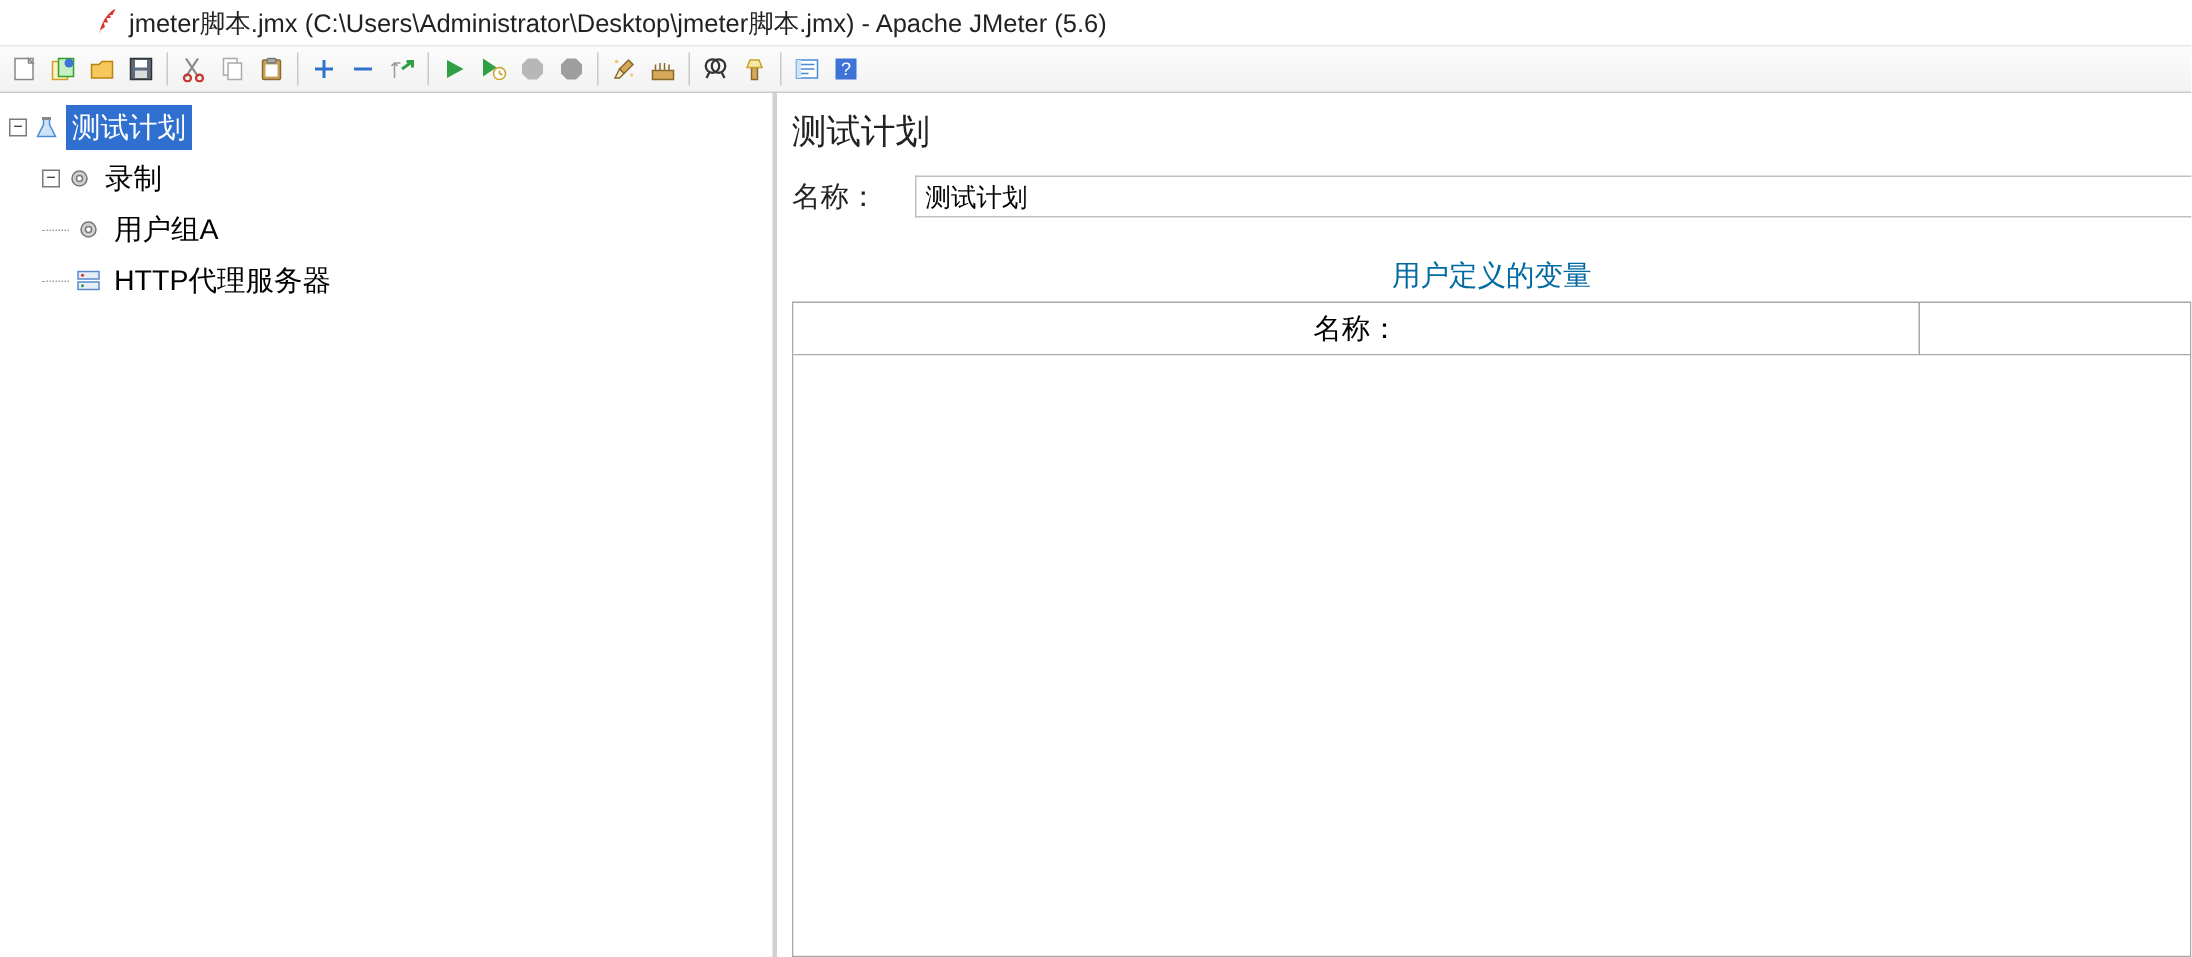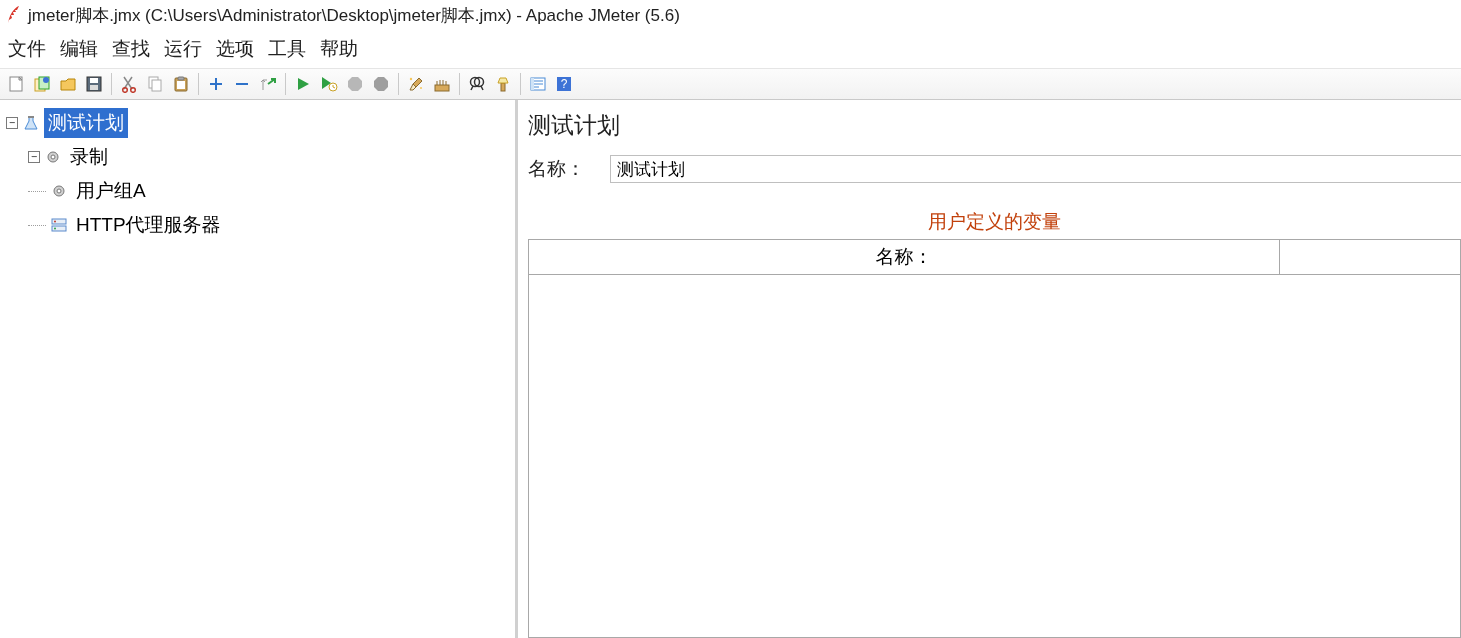--- a/index.html
+++ b/index.html
@@ -8,22 +8,23 @@
   font-size: 13px;
   background: #fff;
   color: #000;
   overflow: hidden;
 }
 .window { width: 1461px; height: 638px; display: flex; flex-direction: column; }
 .titlebar {
   height: 30px;
   display: flex;
   align-items: center;
-  padding: 0 6px;
+  padding: 0 24px;
   gap: 8px;
+  margin-left: 40px;
 }
 .titlebar .feather {
   width: 14px; height: 18px;
   display: inline-block;
 }
 .titlebar .title-text { font-size: 17px; color: #222; }
 .menubar {
   display: flex;
   gap: 14px;
   padding: 6px 8px 6px 8px;
@@ -121,21 +122,21 @@
   height: 28px;
   font-size: 17px;
   padding: 2px 6px;
   border: 1px solid #bfbfbf;
   border-right: none;
 }
 .section-title {
   text-align: center;
   font-size: 19px;
   margin: 8px 0 4px 0;
-  color: #c2410c;
+  color: #0369a1;
 }
 .vars-table {
   border: 1px solid #a8a8a8;
   display: flex;
   flex-direction: column;
   flex: 1;
   margin-right: 0;
 }
 .vars-table .thead {
   display: flex;
@@ -160,29 +161,20 @@
 
   <div class="titlebar">
     <span class="feather">
       <svg width="14" height="18" viewBox="0 0 14 18">
           <path d="M2 17 C 4 6 10 1 13 0 L 11 4 L 9 4 L 10 6 L 7 6 L 8 9 L 5 9 L 6 12 L 3 14 Z" fill="#d9362b"></path>
         </svg>
     </span>
     <span class="title-text">jmeter脚本.jmx (C:\Users\Administrator\Desktop\jmeter脚本.jmx) - Apache JMeter (5.6)</span>
   </div>
 
-  <div class="menubar">
-    <span class="menu-item">文件</span>
-    <span class="menu-item">编辑</span>
-    <span class="menu-item">查找</span>
-    <span class="menu-item">运行</span>
-    <span class="menu-item">选项</span>
-    <span class="menu-item">工具</span>
-    <span class="menu-item">帮助</span>
-  </div>
 
   <div class="toolbar">
     <div class="tbtn">
         <svg width="18" height="18" viewBox="0 0 18 18">
           <rect x="3" y="2" width="12" height="14" fill="#fff" stroke="#888"></rect>
           <path d="M12 2 L15 5 L12 5 Z" fill="#ddd" stroke="#888"></path>
         </svg>
       </div>
     <div class="tbtn">
         <svg width="18" height="18" viewBox="0 0 18 18">

